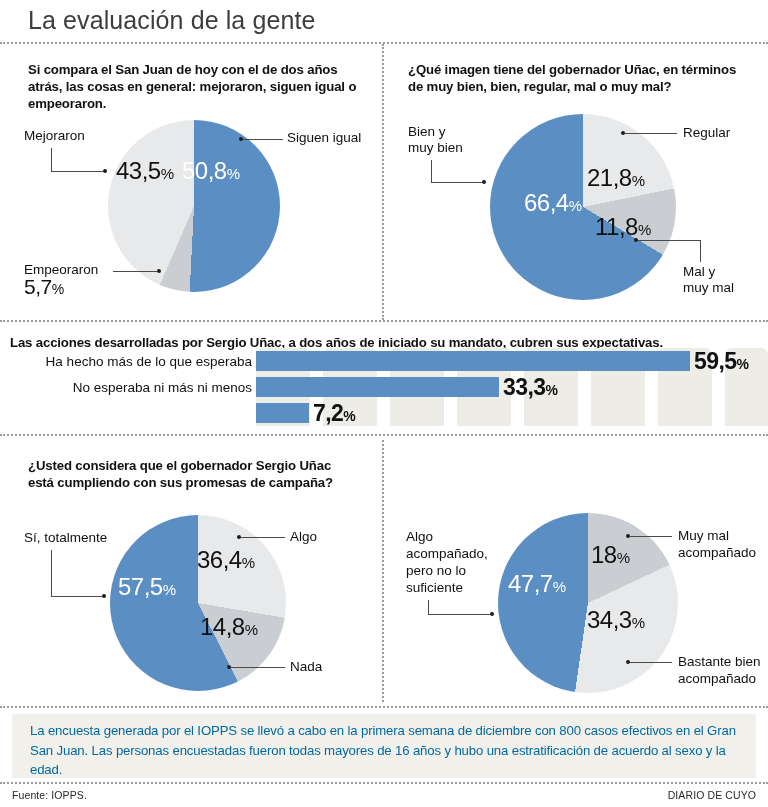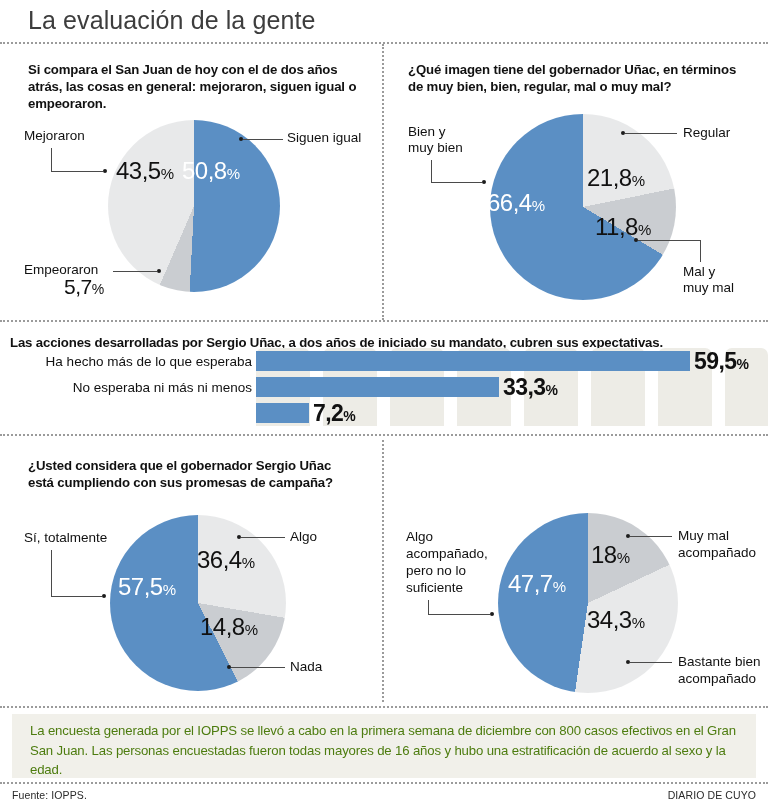--- a/index.html
+++ b/index.html
@@ -53,21 +53,21 @@
   .barlabel{position:absolute;font-size:13.5px;color:#111;text-align:right;white-space:nowrap;}
   .bar{position:absolute;background:#5b8fc4;}
   .barval{position:absolute;font-weight:700;color:#111;white-space:nowrap;letter-spacing:-0.6px;}
   .barval .num{font-size:23px;}
   .barval .pct{font-size:14px;}
 
   
   .notebox{position:absolute;left:12px;top:714px;width:744px;height:64px;
            background:#f1f0ea;}
   .notetext{position:absolute;left:30px;top:721px;width:712px;
-            font-size:13.2px;line-height:19.5px;color:#4d7c0f;letter-spacing:-0.15px;}
+            font-size:13.2px;line-height:19.5px;color:#0369a1;letter-spacing:-0.15px;}
   .src{position:absolute;top:789px;font-size:10.5px;color:#2a2a2a;letter-spacing:0.1px;}
   .src.left{left:12px;}
   .src.right{right:12px;}
 </style>
 </head>
 <body>
 
 <div class="page">
 
   <div class="title">La evaluación de la gente</div>
@@ -88,34 +88,34 @@
   <div class="dot" style="left:239px;top:137px;"></div>
   <div class="ld ldh" style="left:243px;top:139px;width:40px;"></div>
   <div class="clabel" style="left:287px;top:130px;">Siguen igual</div>
 
   <div class="clabel" style="left:24px;top:128px;">Mejoraron</div>
   <div class="ld ldv" style="left:51px;top:148px;height:23px;"></div>
   <div class="ld ldh" style="left:51px;top:171px;width:52px;"></div>
   <div class="dot" style="left:103px;top:169px;"></div>
 
   <div class="clabel" style="left:24px;top:262px;">Empeoraron</div>
-  <div class="plabel dark small" style="left:24px;top:275px;margin-left:40px;">
+  <div class="plabel dark small" style="left:24px;top:275px;">
     <span class="num">5,7</span><span class="pct">%</span>
   </div>
   <div class="ld ldh" style="left:113px;top:271px;width:44px;"></div>
   <div class="dot" style="left:157px;top:269px;"></div>
 
   <div class="vrule" style="left:382px;top:44px;height:276px;"></div>
 
   <div class="qtext" style="left:408px;top:54px;width:330px;">¿Qué imagen tiene del gobernador Uñac, en términos de muy bien, bien, regular, mal o muy mal?</div>
 
   <div class="pie" style="left:490px;top:114px;width:186px;height:186px;
               background:conic-gradient(#e8e9ea 0deg 78.5deg,#cacdd1 78.5deg 120.9deg,#5b8fc4 120.9deg 360deg);"></div>
 
-  <div class="plabel white" style="left:487px;top:189px;">
+  <div class="plabel white" style="left:524px;top:189px;">
     <span class="num">66,4</span><span class="pct">%</span>
   </div>
   <div class="plabel dark" style="left:587px;top:164px;">
     <span class="num">21,8</span><span class="pct">%</span>
   </div>
   <div class="plabel dark" style="left:595px;top:213px;">
     <span class="num">11,8</span><span class="pct">%</span>
   </div>
 
   <div class="clabel" style="left:408px;top:124px;">Bien y</div>

